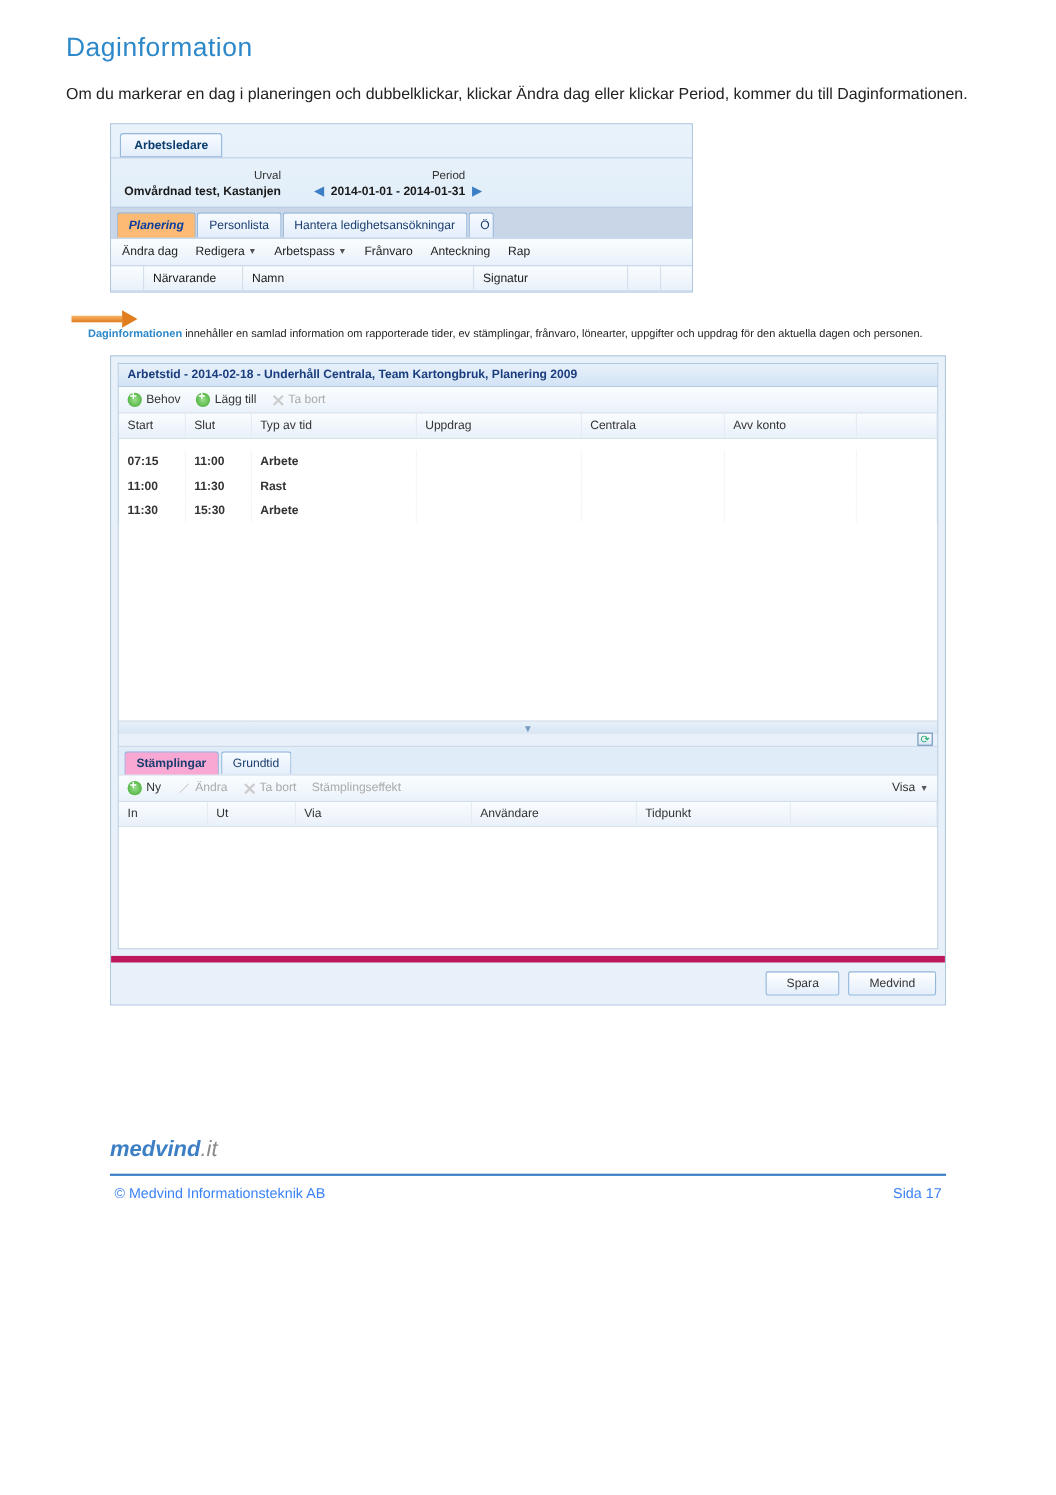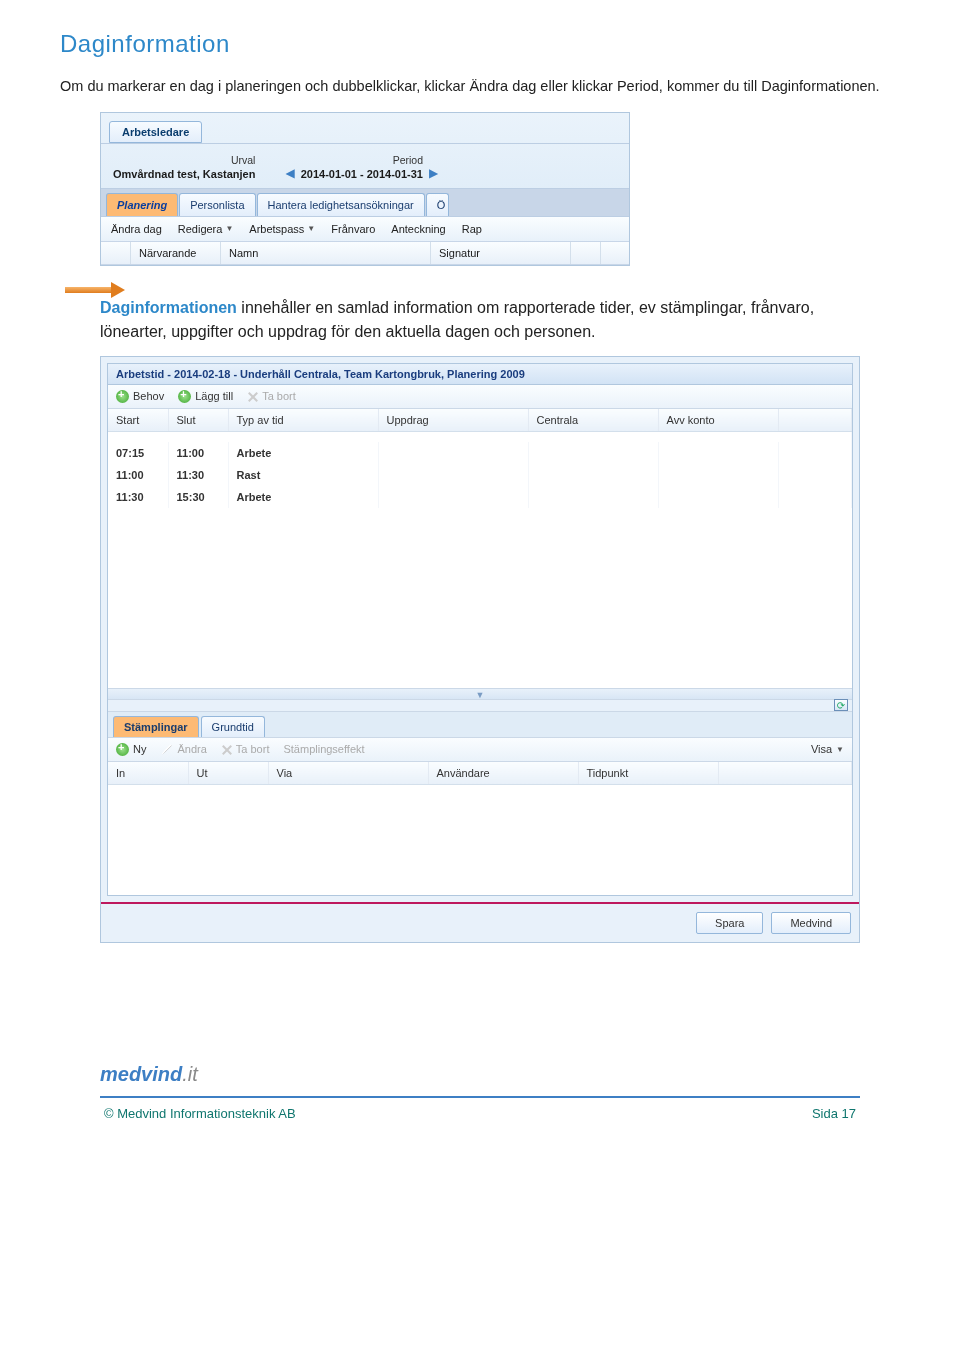--- a/index.html
+++ b/index.html
@@ -18,23 +18,23 @@
     margin-bottom: 18px;
     letter-spacing: 0.5px;
   }
   p.intro {
     font-size: 14.5px;
     line-height: 1.5;
     margin-bottom: 14px;
     color: #222;
   }
   p.intro2 {
-    font-size: 16px;
+    font-size: 10px;
     line-height: 1.5;
-    margin: 30px 40px 12px 40px;
+    margin: 30px 40px 12px 20px;
     color: #222;
   }
   p.intro2 strong { color: #2d88c9; font-weight: bold; }
 
   
   .shot1-wrap { position: relative; margin-left: 40px; }
   .arrow {
     position: absolute;
     left: -35px;
     top: 172px;
@@ -201,34 +201,34 @@
   .s2-table .c-typ{width:150px;} .s2-table .c-upp{width:150px;}
   .s2-table .c-upg{width:130px;} .s2-table .c-avv{width:120px;}
 
   .s2-spacer { height: 180px; background:#fff; }
   .s2-handle { height:12px; background:linear-gradient(#e8f1fa,#d8e6f5); border-top:1px solid #cbd8e7; border-bottom:1px solid #cbd8e7; text-align:center; color:#7a9cc4; font-size:9px; line-height:12px; }
   .s2-stripes { height:12px; background:#e8f1fa; border-bottom:1px solid #cbd8e7; position:relative; }
   .s2-stripes .refresh { position:absolute; right:4px; top:-1px; width:14px; height:12px; border:1px solid #6b8fb8; background:linear-gradient(#fafdff,#d8e6f5); color:#2a6; font-size:10px; text-align:center; line-height:11px; }
 
   .s2-tabsrow { display:flex; gap:2px; padding: 0 5px; background:#e0ecf7; }
   .s2-tabsrow .btab { background:linear-gradient(#f7fbff,#e3eefb); border:1px solid #94b7db; border-bottom:none; border-radius:3px 3px 0 0; padding:4px 10px; margin-top:4px; font-size:11px; color:#1a3d6e; }
-  .s2-tabsrow .btab.active { font-weight:bold; background:#fdba74; }
+  .s2-tabsrow .btab.active { font-weight:bold; background:#f9a8d4; }
 
   .s2-bottom-toolbar { display:flex; justify-content:space-between; padding:5px 8px; background:linear-gradient(#fafdff,#eaf2fa); border-top:1px solid #cbd8e7; border-bottom:1px solid #cbd8e7; }
   .s2-bottom-toolbar .lft { display:flex; gap:14px; }
   .s2-bottom-empty { height:110px; background:#fff; }
 
-  .s2-footer { display:flex; justify-content:flex-end; gap:8px; padding:8px; background:#e8f1fa; border-top:2px solid #be185d; }
+  .s2-footer { display:flex; justify-content:flex-end; gap:8px; padding:8px; background:#e8f1fa; border-top:6px solid #be185d; }
   .s2-footer .btn { background:linear-gradient(#fff,#e3eefb); border:1px solid #94b7db; border-radius:2px; padding:4px 18px; font-size:11px; color:#333; }
 
   
   .logo { margin: 120px 0 10px 40px; font-size:20px; font-style:italic; }
   .logo .m1 { color:#3d7fc4; font-weight:bold; }
   .logo .m2 { color:#8a8a8a; }
-  .pagefooter { border-top:2px solid #3d7fc4; margin:0 40px; padding:8px 4px 0; display:flex; justify-content:space-between; font-size:13px; color:#0f766e; }
+  .pagefooter { border-top:2px solid #3d7fc4; margin:0 40px; padding:8px 4px 0; display:flex; justify-content:space-between; font-size:13px; color:#3b82f6; }
 </style>
 </head>
 <body>
 
 <h1 class="page-heading">Daginformation</h1>
 
 <p class="intro">Om du markerar en dag i planeringen och dubbelklickar, klickar Ändra dag eller klickar Period, kommer du till Daginformationen.</p>
 
 <div class="shot1-wrap">
   <div class="arrow">

